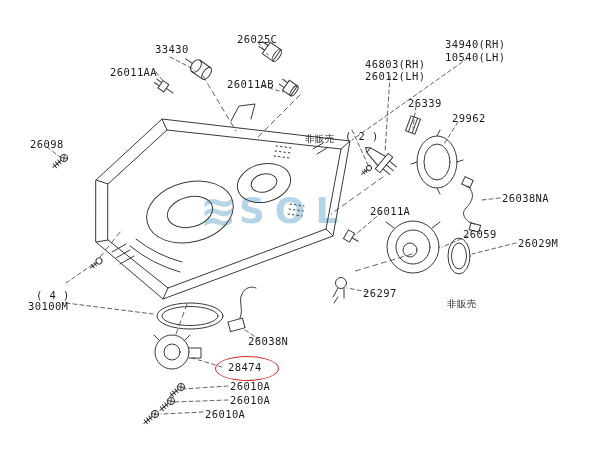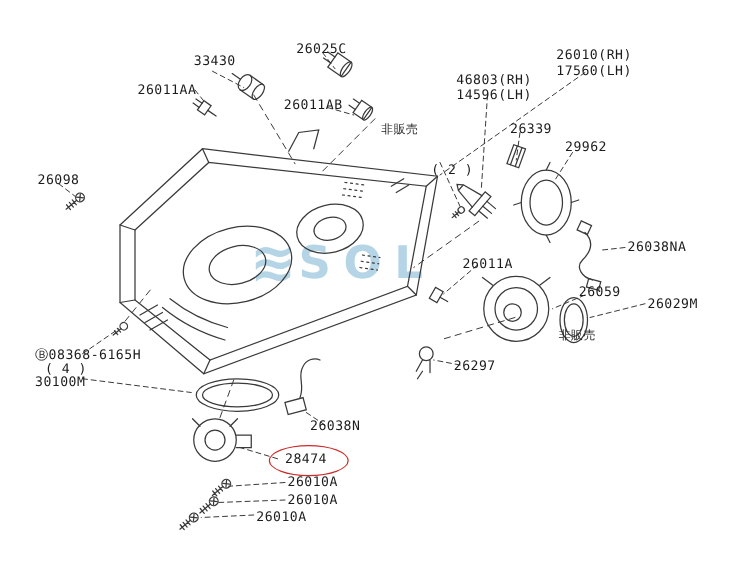--- a/index.html
+++ b/index.html
@@ -5,21 +5,21 @@
   html,body { margin:0; padding:0; background:#ffffff; }
   #stage {
     position:relative; width:600px; height:450px; background:#ffffff;
     overflow:hidden; font-family:"DejaVu Sans Mono", monospace;
   }
   #lineart { position:absolute; left:0; top:0; }
   .lbl {
     position:absolute; font:10.5px "DejaVu Sans Mono", monospace;
     color:#1c1c1c; white-space:nowrap; letter-spacing:.4px; z-index:3;text-align:right;
   }
-  .lbl.small { font-size:9.5px; }
+  .lbl.small { font-size:9.5px;margin-top:36px; }
   .note {
     position:absolute; left:25px; top:19px; font:10px "DejaVu Sans", sans-serif;
     color:#1c1c1c; white-space:nowrap; z-index:3;
   }
   .watermark {
     position:absolute; left:200px; top:185px; z-index:1;
     color:rgba(120,178,212,0.55); font-family:"DejaVu Sans", sans-serif;
     font-weight:bold; display:flex; align-items:center; user-select:none;
   }
   .watermark .wave { font-size:44px; margin-right:2px; }
@@ -208,34 +208,33 @@
       </g>
     </g>
   </svg>
 
 
   <div class="lbl" style="left:155px;top:43px">33430</div>
   <div class="lbl" style="left:237px;top:33px">26025C</div>
   <div class="lbl" style="left:110px;top:66px">26011AA</div>
   <div class="lbl" style="left:227px;top:78px">26011AB</div>
   <div class="lbl" style="left:365px;top:58px">46803(RH)</div>
-  <div class="lbl" style="left:365px;top:70px">14596(LH)</div>
+  <div class="lbl" style="left:365px;top:70px">26012(LH)</div>
   <div class="lbl" style="left:408px;top:97px">26339</div>
-  <div class="lbl" style="left:445px;top:38px">26010(RH)</div>
-  <div class="lbl" style="left:445px;top:51px">17560(LH)</div>
+  <div class="lbl" style="left:445px;top:38px">34940(RH)</div>
+  <div class="lbl" style="left:445px;top:51px">10540(LH)</div>
   <div class="lbl" style="left:452px;top:112px">29962</div>
   <div class="lbl small" style="left:305px;top:97px">非販売</div>
   <div class="lbl" style="left:345px;top:130px">( 2 )</div>
   <div class="lbl" style="left:30px;top:138px">26098</div>
   <div class="lbl" style="left:370px;top:205px">26011A</div>
   <div class="lbl" style="left:502px;top:192px">26038NA</div>
   <div class="lbl" style="left:463px;top:228px">26059</div>
   <div class="lbl" style="left:518px;top:237px">26029M</div>
   <div class="lbl small" style="left:447px;top:262px">非販売</div>
-  <div class="lbl" style="left:28px;top:277px">Ⓑ08368-6165H</div>
   <div class="lbl" style="left:36px;top:289px">( 4 )</div>
   <div class="lbl" style="left:28px;top:300px">30100M</div>
   <div class="lbl" style="left:363px;top:287px">26297</div>
   <div class="lbl" style="left:248px;top:335px">26038N</div>
   <div class="lbl" style="left:228px;top:361px">28474</div>
   <div class="lbl" style="left:230px;top:380px">26010A</div>
   <div class="lbl" style="left:230px;top:394px">26010A</div>
   <div class="lbl" style="left:205px;top:408px">26010A</div>
 
   <div class="hl-circle"></div>

